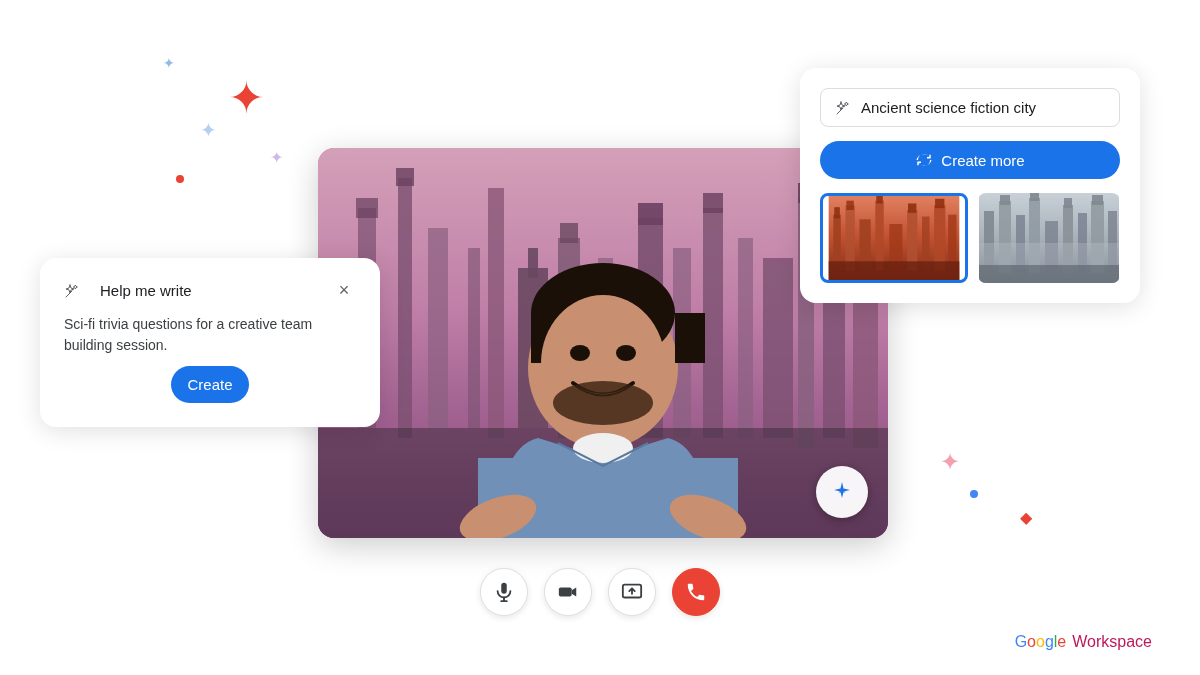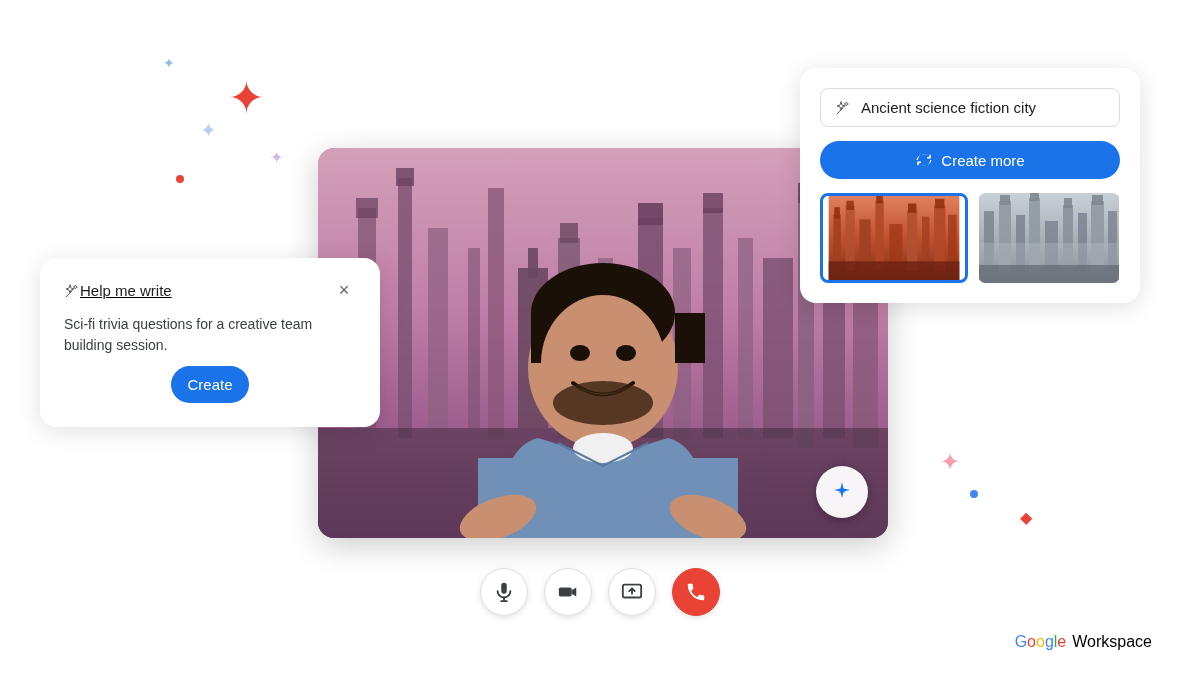--- a/index.html
+++ b/index.html
@@ -94,22 +94,21 @@
     .card-header {
       display: flex;
       align-items: center;
       justify-content: space-between;
       margin-bottom: 12px;
     }
 
     .card-header-left {
       display: flex;
       align-items: flex-end;
-      gap: 0;
-      text-decoration: underline;
+      gap: 20px;
     }
 
     .card-title {
       font-size: 15px;
       font-weight: 500;
       color: #202124;
     }
 
     .close-btn {
       width: 24px;
@@ -221,21 +220,21 @@
     }
 
     .google-text {
       font-size: 16px;
       font-weight: 400;
     }
 
     .workspace-text {
       font-size: 16px;
       font-weight: 400;
-      color: #000000;
+      color: #be185d;
     }
 
     
     .g-blue { color: #4285f4; }
     .g-red { color: #ea4335; }
     .g-yellow { color: #fbbc04; }
     .g-green { color: #34a853; }
 
     .dot-red {
       position: absolute;

